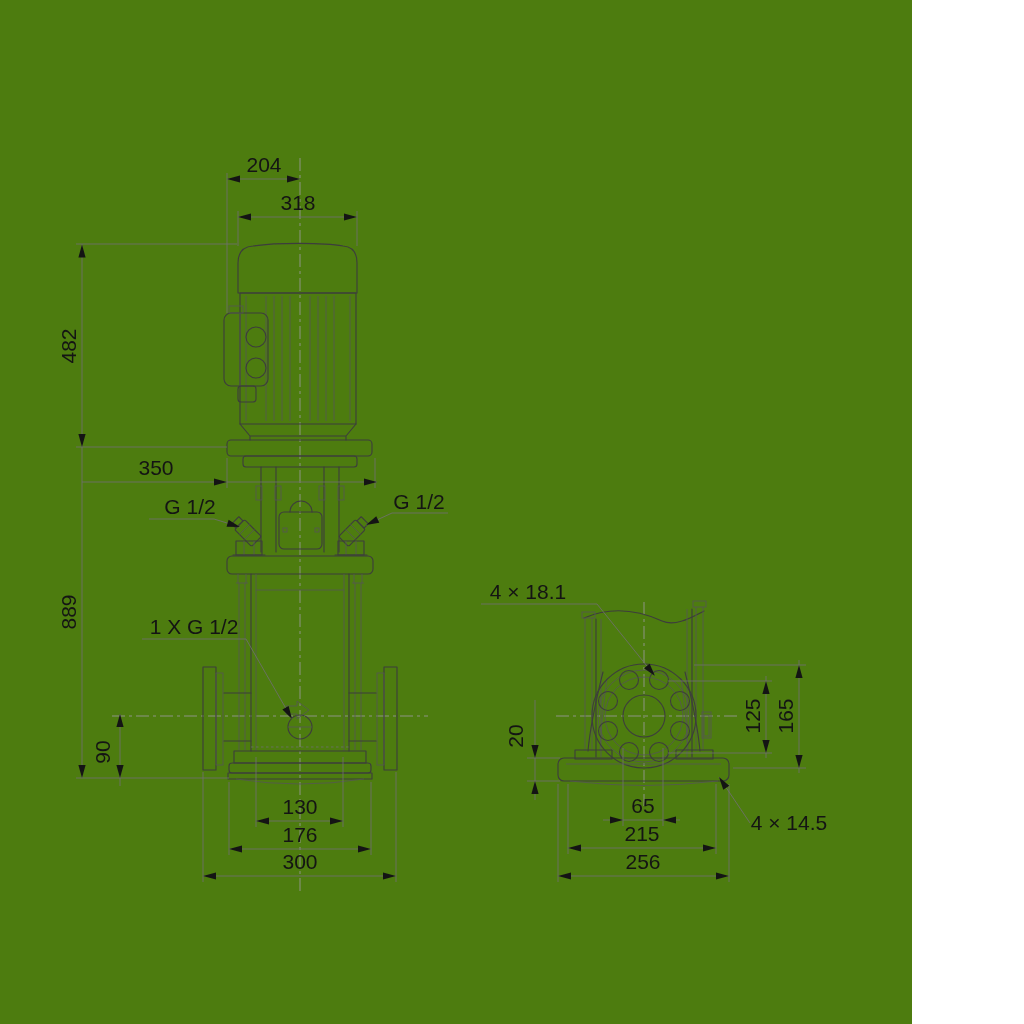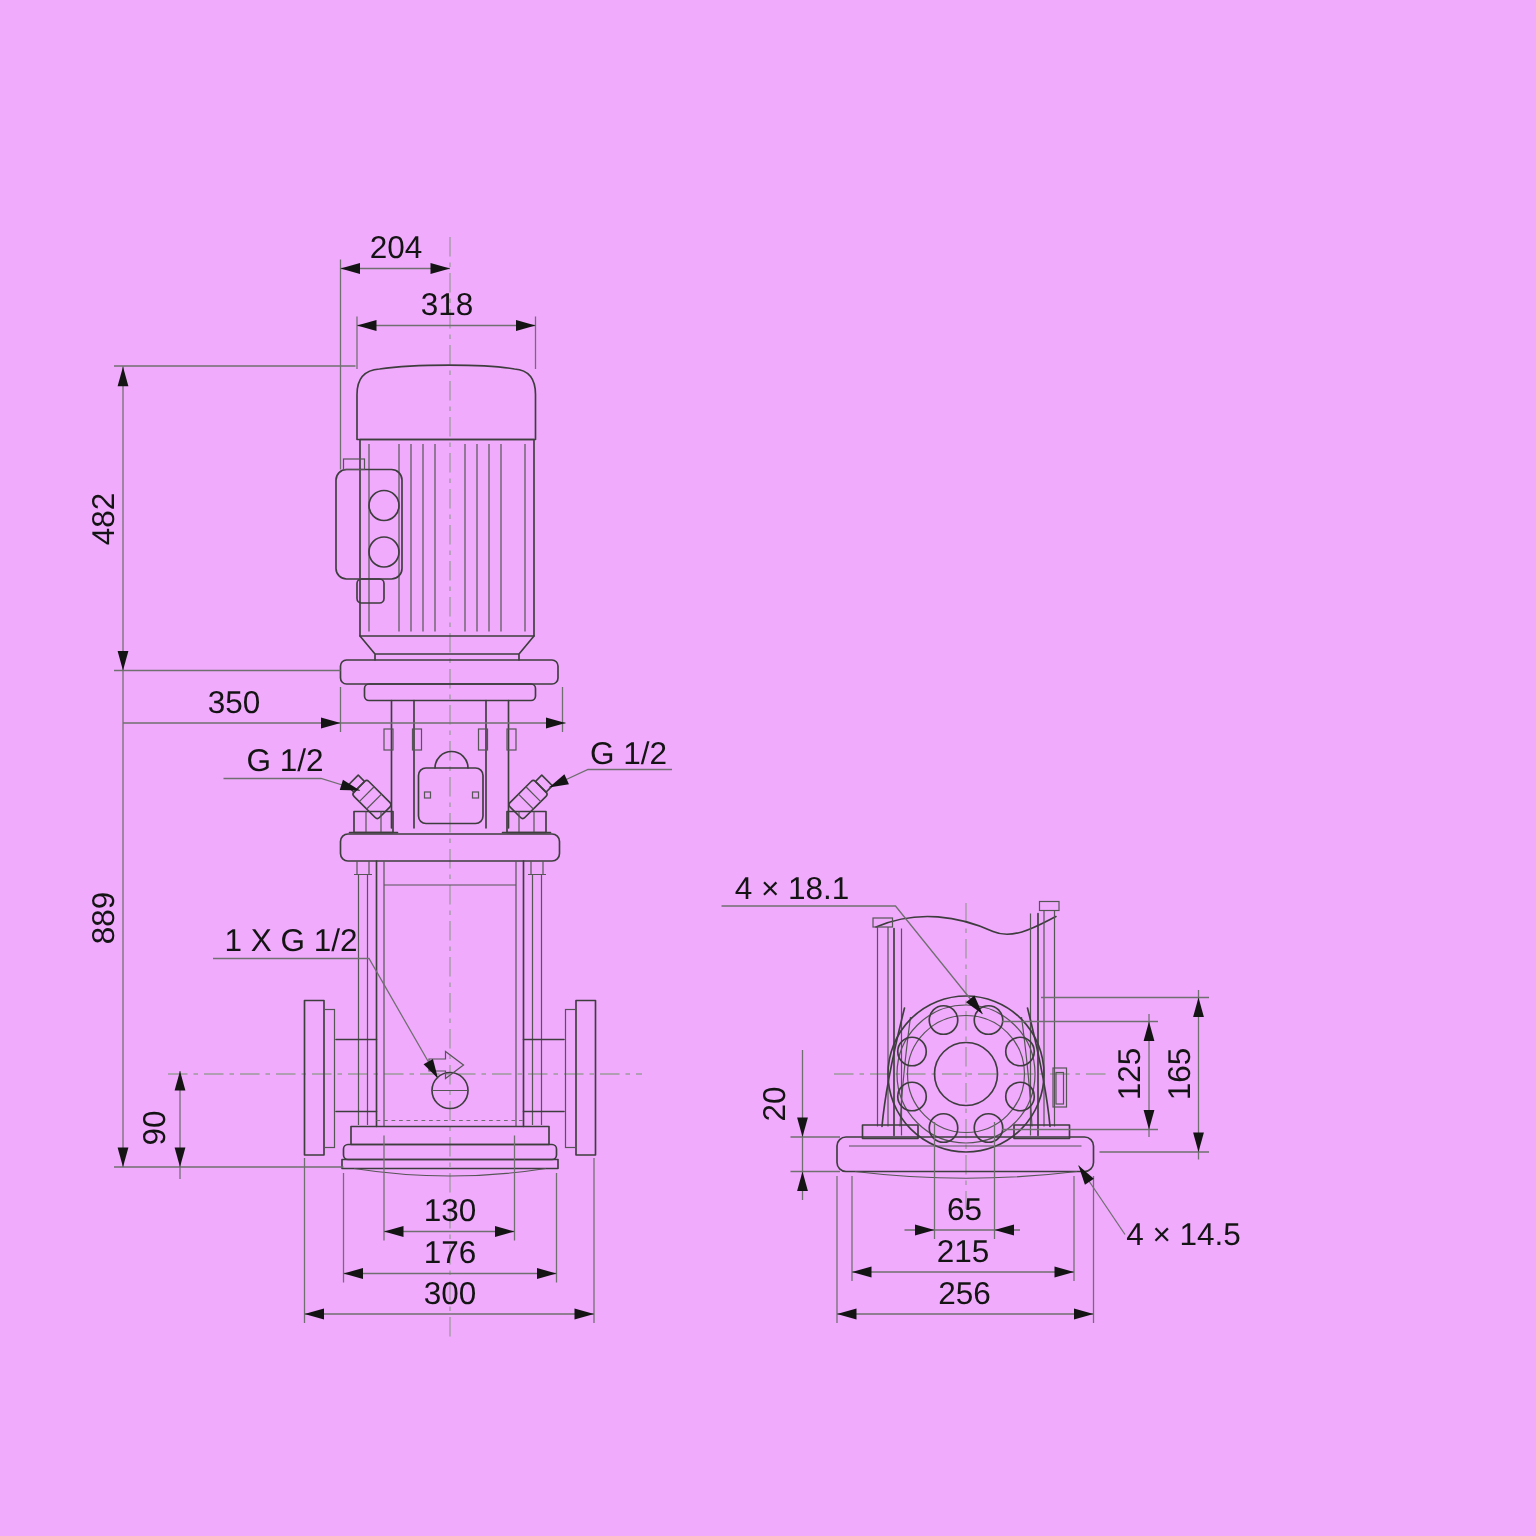--- a/index.html
+++ b/index.html
@@ -1,16 +1,16 @@
 <!DOCTYPE html>
 <html><head>
 <meta charset="utf-8">
 <style>
   html,body{margin:0;padding:0;background:#ffffff;}
-  .canvas{position:relative;width:1024px;height:1024px;background:#f0abfc;overflow:hidden;}
+  .canvas{position:relative;width:912px;height:1024px;background:#4d7c0f;overflow:hidden;}
   svg{display:block;}
   .obj{stroke:#3d3d3d;stroke-width:1.1;fill:none;stroke-linecap:round;stroke-linejoin:round;}
   .obj-thin{stroke:#555555;stroke-width:0.8;fill:none;}
   .dim{stroke:#6f6f6f;stroke-width:0.85;fill:none;}
   .cl{stroke:#9a9a9a;stroke-width:0.85;fill:none;stroke-dasharray:13 4 3 4;}
   .dotted{stroke:#6f6f6f;stroke-width:0.8;fill:none;stroke-dasharray:2.5 2.5;}
   .arr{fill:#141414;stroke:none;}
   text.dimtxt{font-family:"Liberation Sans","DejaVu Sans",sans-serif;font-size:21px;fill:#141414;text-anchor:middle;}
 </style>
 </head>

